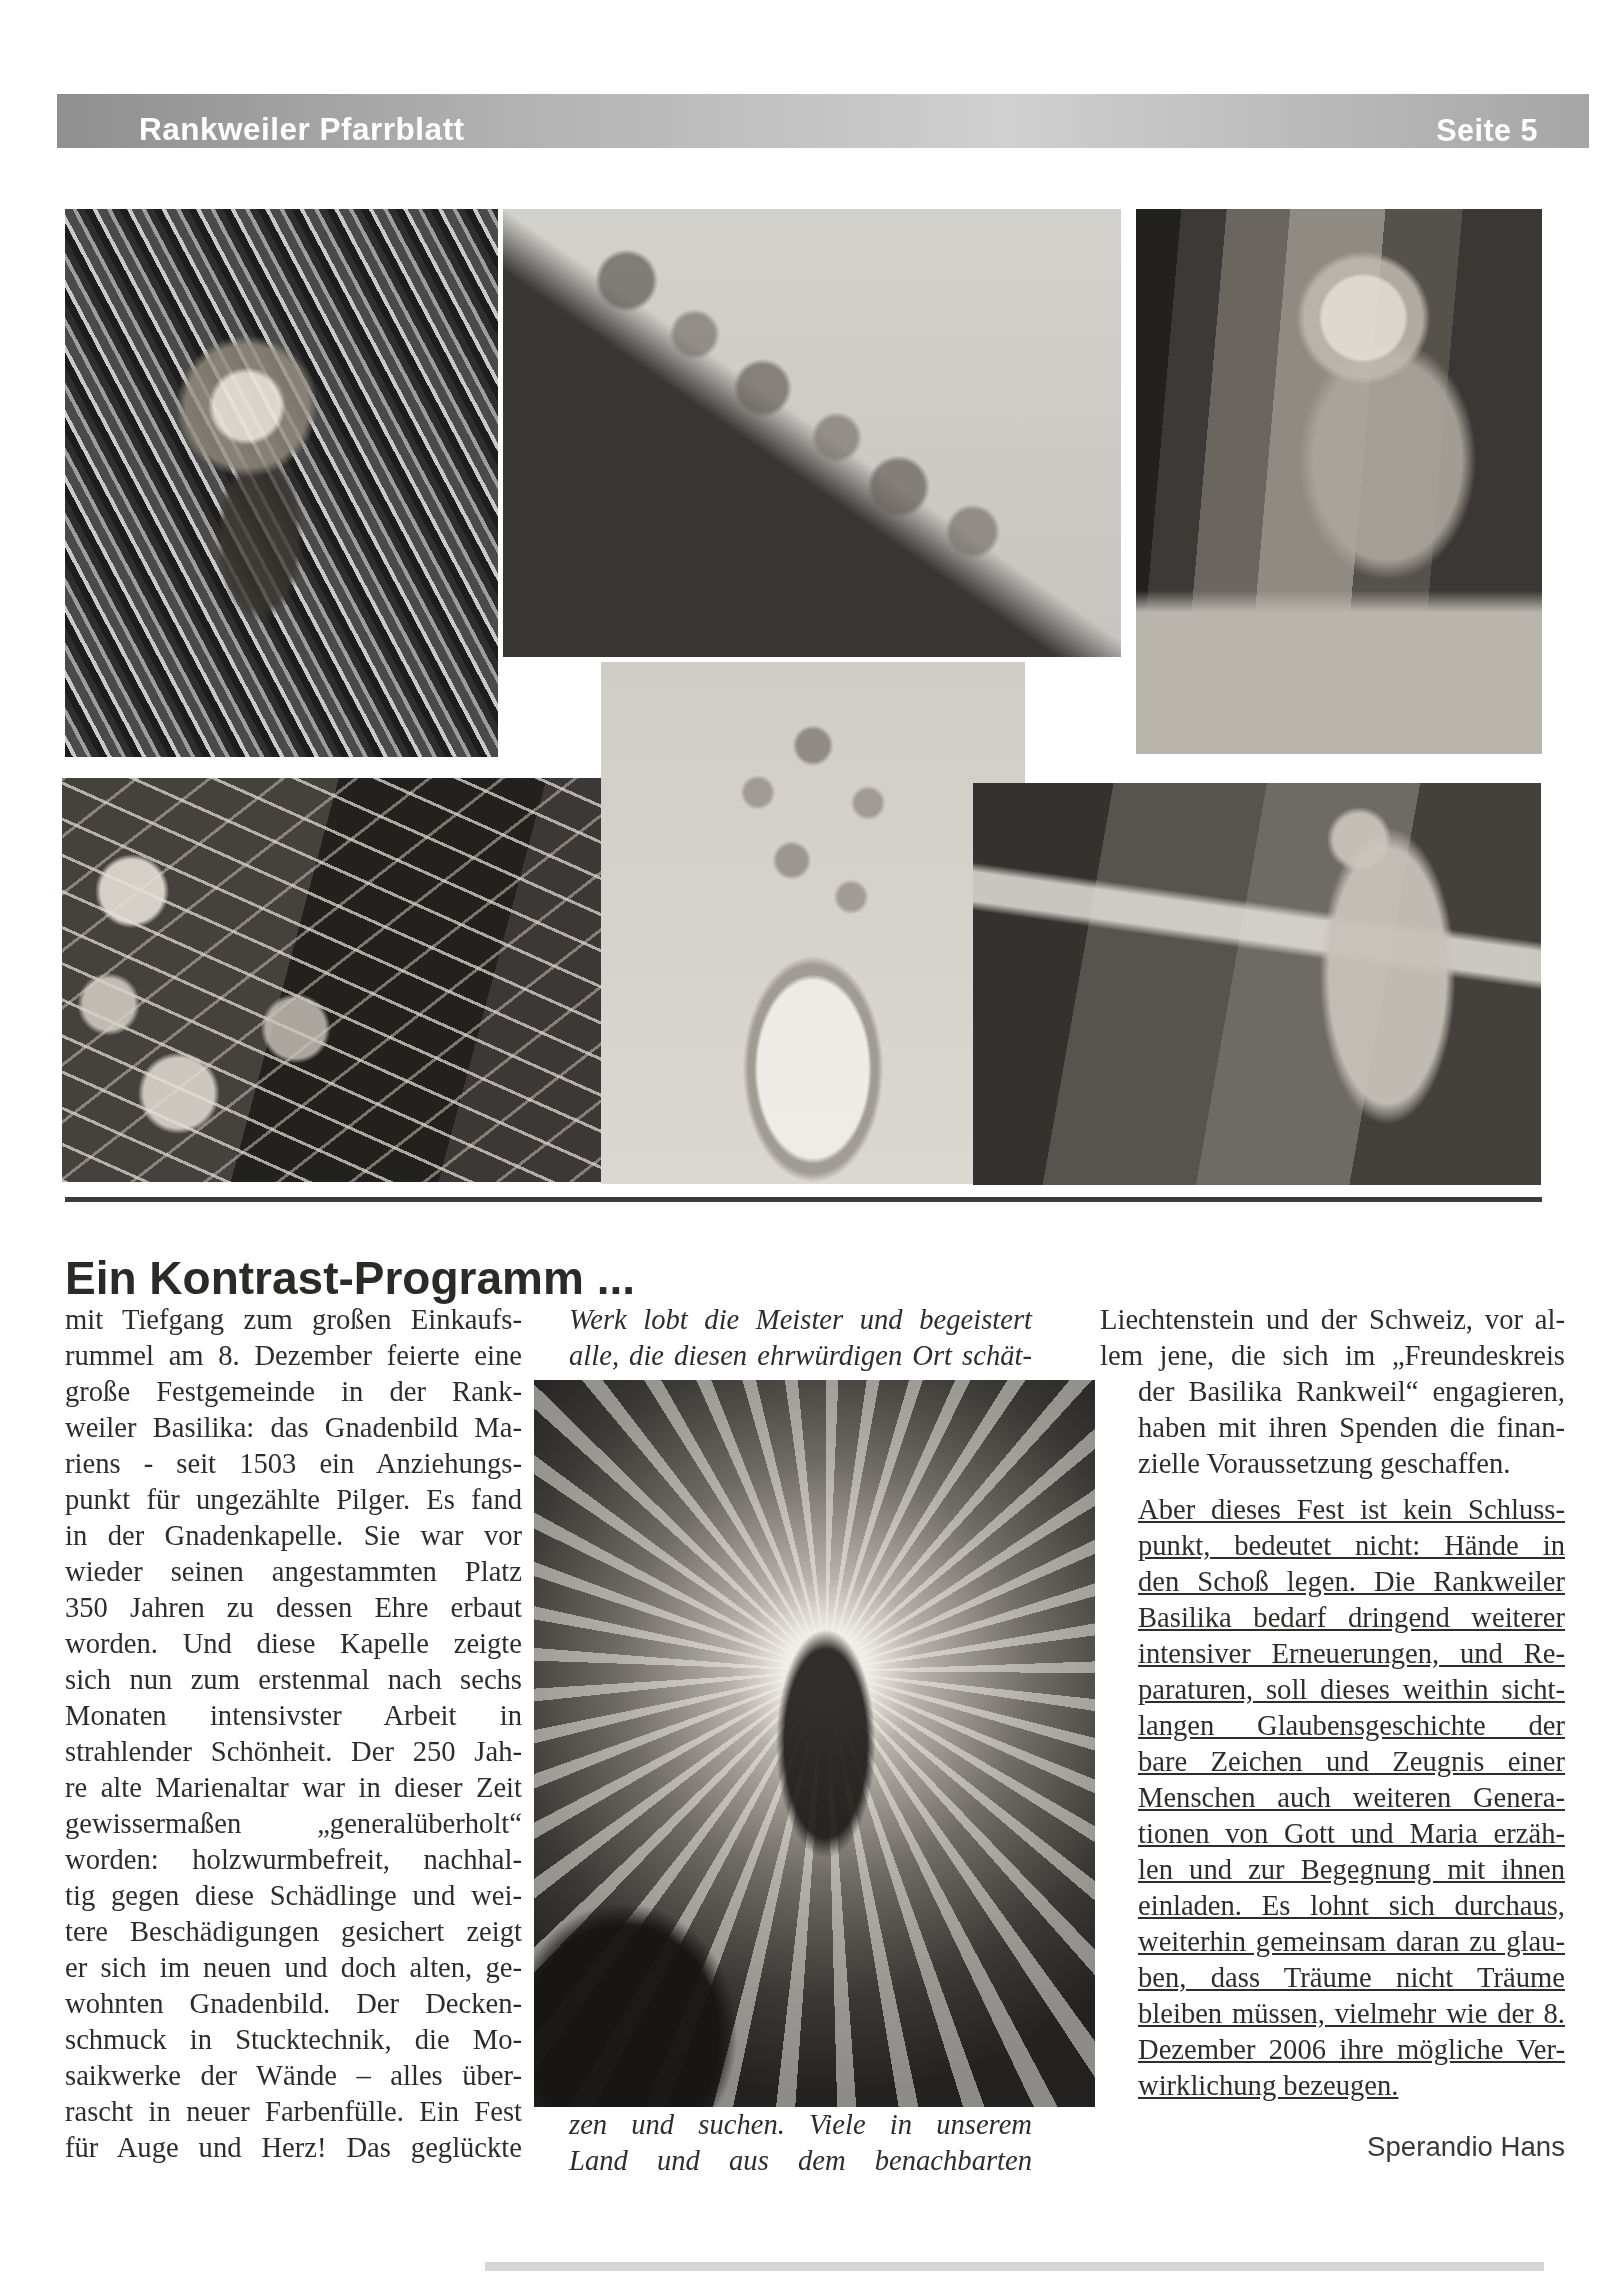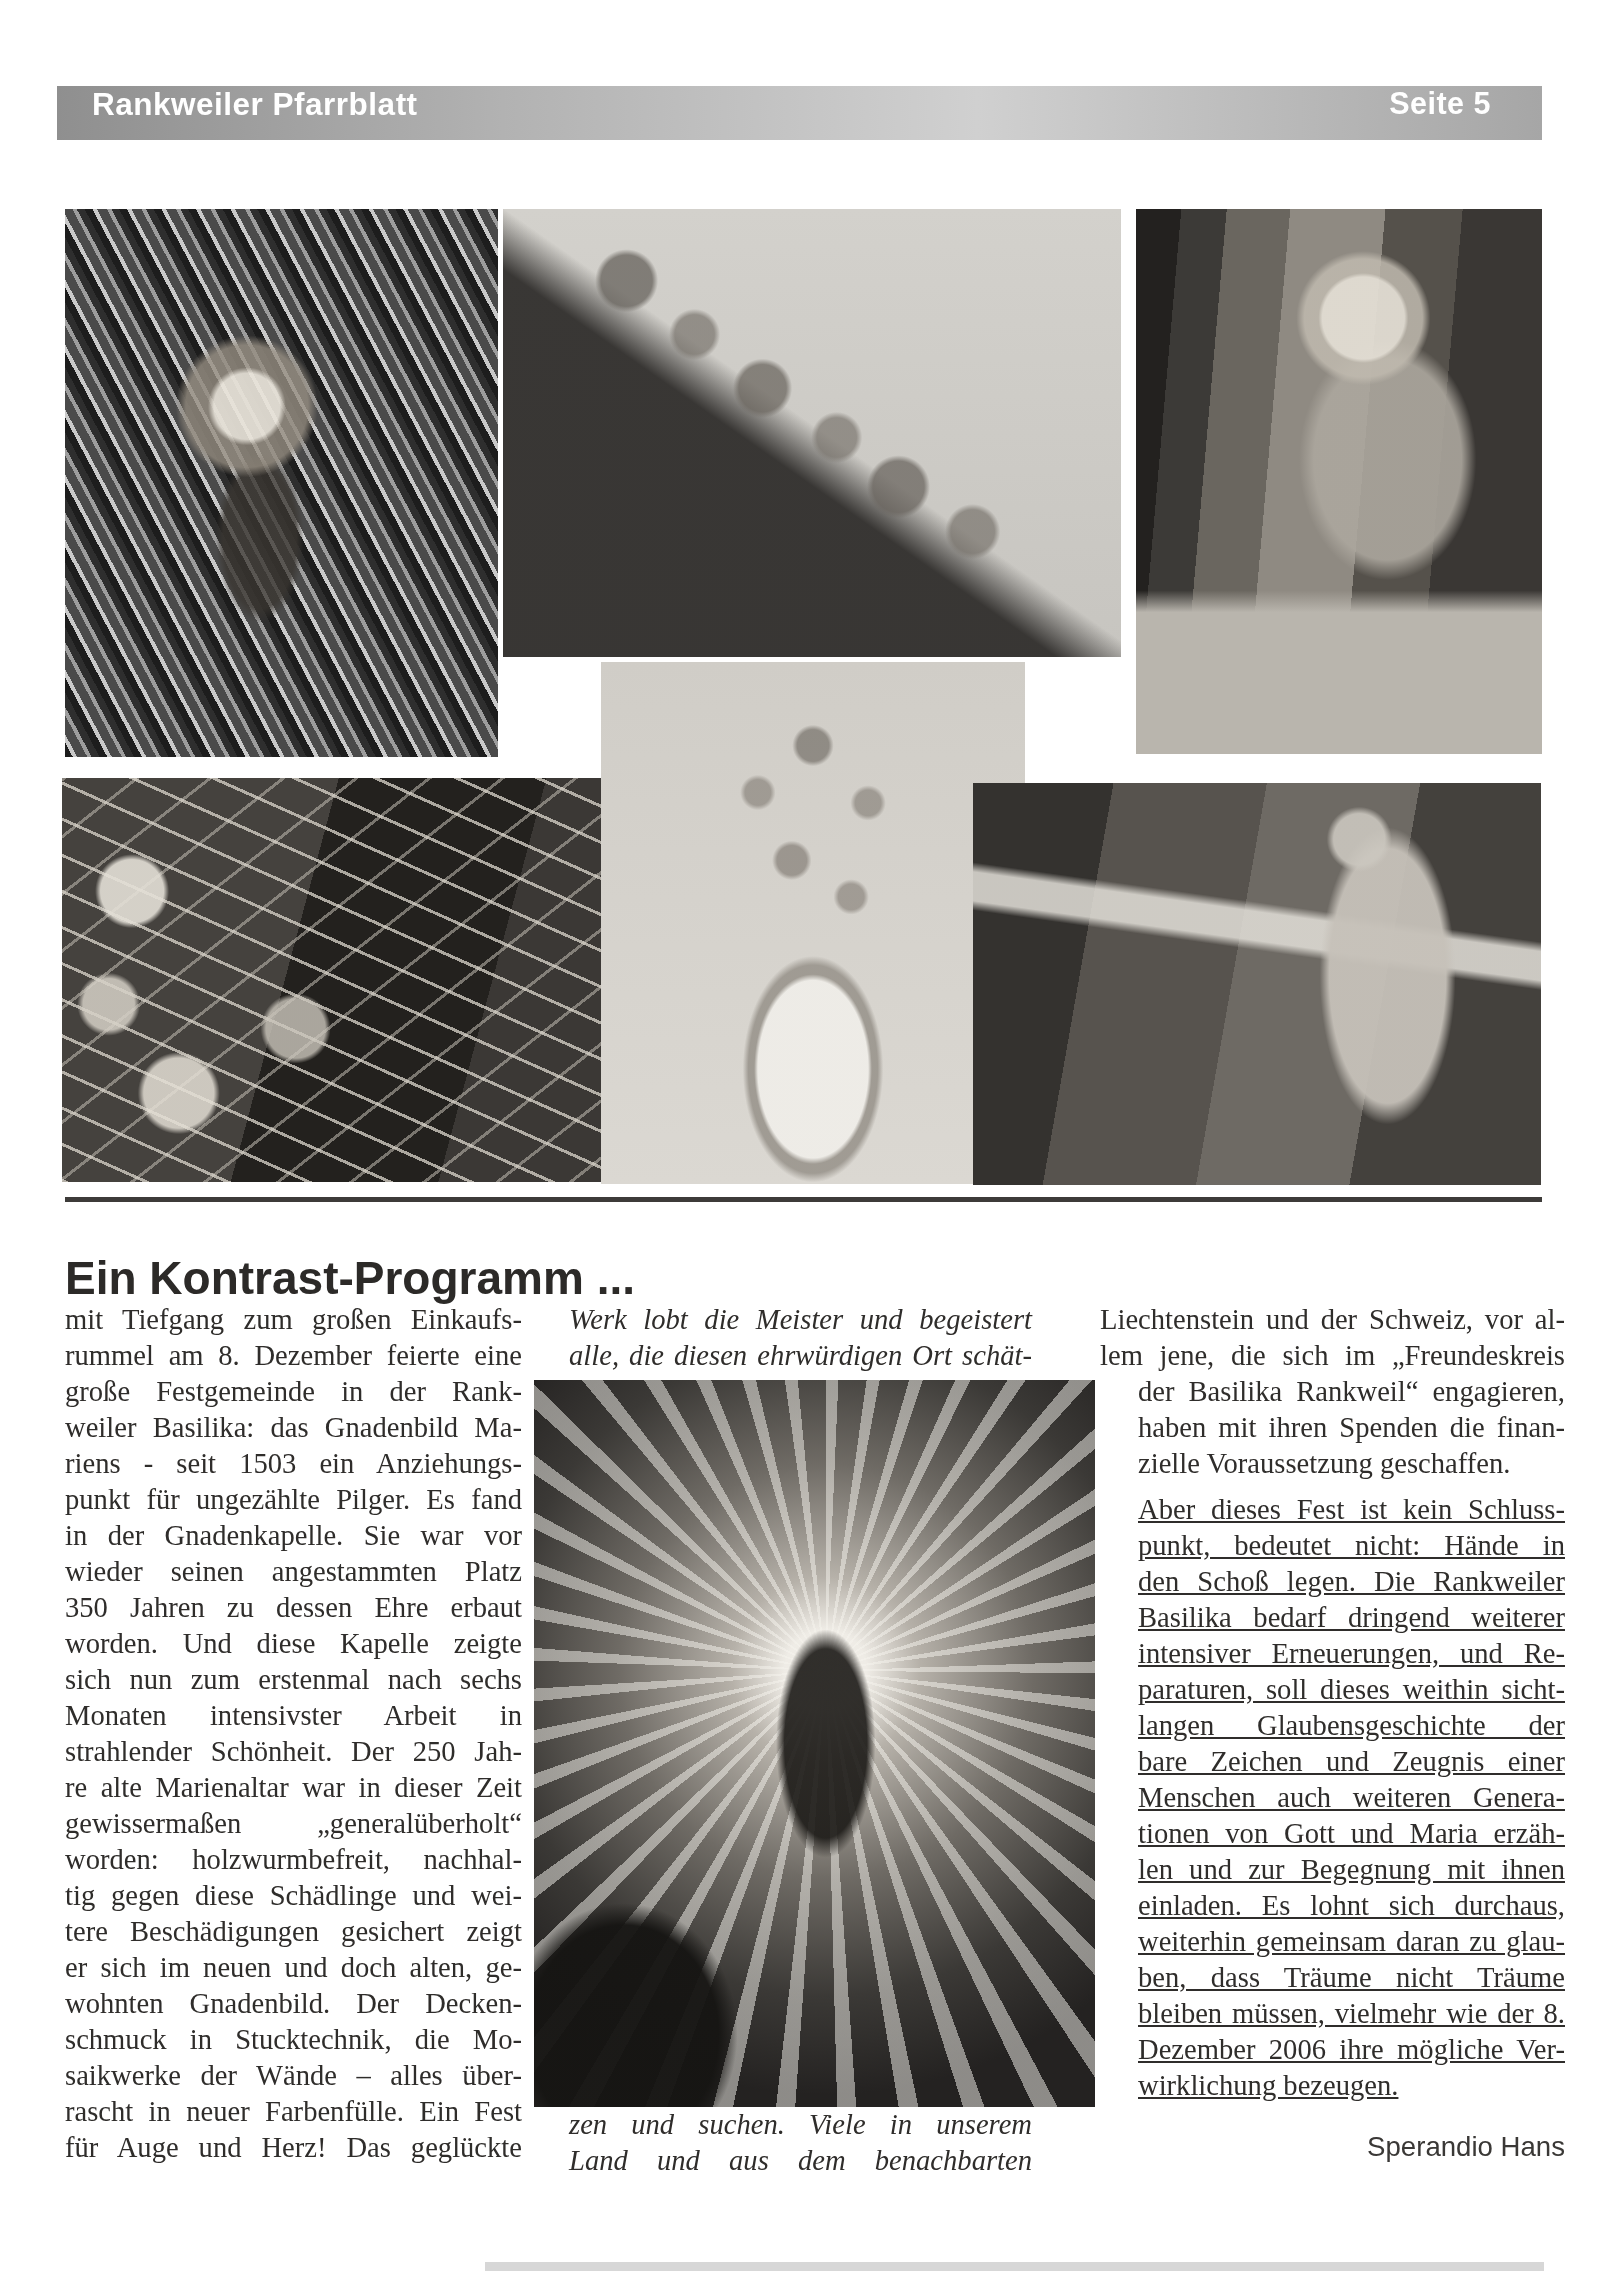--- a/index.html
+++ b/index.html
@@ -7,25 +7,25 @@
   #page{
     position:relative;
     width:1622px;height:2282px;
     background:#ffffff;
     overflow:hidden;
     font-family:"Liberation Serif","DejaVu Serif",serif;
     color:#2f2d2b;
   }
   
   #header-bar{
-    position:absolute;left:57px;top:86px;width:1485px;height:54px;
+    position:absolute;left:57px;top:94px;width:1485px;height:54px;
     background:linear-gradient(90deg,#8f8f8f 0%,#b2b2b2 30%,#d0d0d0 62%,#a6a6a6 100%);
-    display:flex;align-items:flex-start;justify-content:space-between;
+    display:flex;align-items:flex-end;justify-content:space-between;
     font-family:"Liberation Sans","DejaVu Sans",sans-serif;
-    font-weight:bold;color:#ffffff;
+    font-weight:bold;color:#ffffff;padding-left:47px;
   }
   #header-title{font-size:31.5px;padding-left:35px;letter-spacing:0.5px;}
   #header-page{font-size:30.5px;padding-right:51px;letter-spacing:0.5px;}
   
   .photo{position:absolute;background-color:#9a9a9a;}
   #photo-organ{
     left:65px;top:209px;width:433px;height:548px;
     background:
       radial-gradient(circle at 42% 36%, rgba(232,227,217,.92) 0 33px, rgba(150,142,130,.8) 39px 61px, rgba(0,0,0,0) 71px),
       radial-gradient(ellipse 61px 118px at 45% 60%, rgba(58,54,49,.78) 0 60%, rgba(0,0,0,0) 72%),

